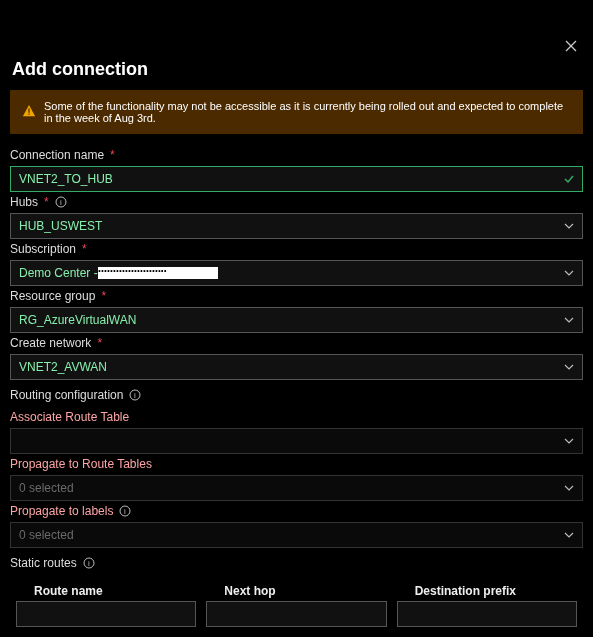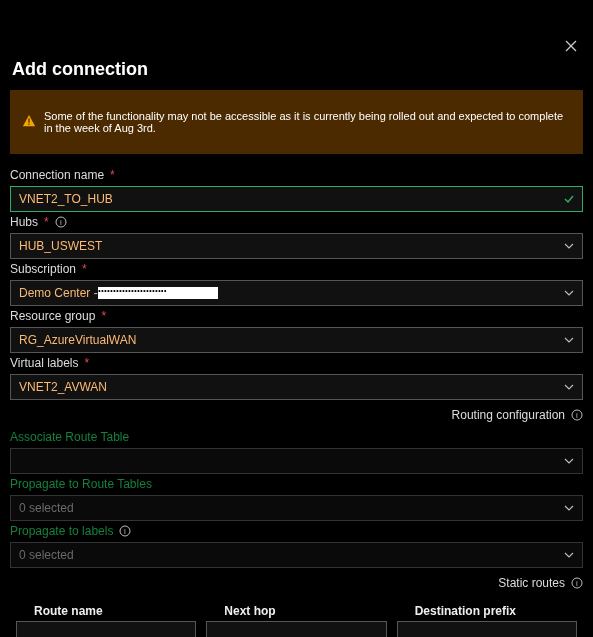--- a/index.html
+++ b/index.html
@@ -2,39 +2,39 @@
 <html><head>
 <meta charset="utf-8">
 <style>
   * { box-sizing: border-box; margin: 0; padding: 0; }
   html, body { width: 593px; height: 637px; background: #000; color: #fff; font-family: "Segoe UI", Arial, sans-serif; font-size: 12px; overflow: hidden; }
   .panel { position: relative; width: 100%; height: 100%; padding: 10px 10px 0 10px; }
   .header { display: flex; align-items: center; justify-content: space-between; padding: 2px 4px 10px 2px; }
   .header h1 { font-size: 18px; font-weight: 600; margin-top: 47px; }
   .close { width: 16px; height: 16px; cursor: pointer; display:flex; align-items:center; justify-content:center; }
   .close svg { stroke: #ccc; }
-  .warning { background: #4c2a00; border: 0; padding: 20px 12px; display: flex; align-items: center; gap: 8px; font-size: 11px; color: #fff; margin-bottom: 14px; }
+  .warning { background: #4c2a00; border: 0; padding: 10px 12px; display: flex; align-items: center; gap: 8px; font-size: 11px; color: #fff; margin-bottom: 14px; }
   .warning .tri { flex: 0 0 auto; }
   .field { margin-bottom: 3px; }
   .label-row { display: flex; align-items: center; gap: 6px; margin-bottom: 4px; }
   .label { font-size: 12px; color: #ddd; }
-  .label.muted { color: #15803d; }
+  .label.muted { color: #fca5a5; }
   .req { color: #e74856; }
   .info { width: 12px; height: 12px; display:inline-flex; align-items:center; justify-content:center; }
   .info svg circle { stroke: #bbb; fill: none; }
   .info svg text { fill: #bbb; font-size: 8px; font-family: sans-serif; }
-  .control { position: relative; width: 100%; height: 26px; background: #111; border: 1px solid #555; display: flex; align-items: center; padding: 0 26px 0 8px; font-size: 12px; color: #fdba74; }
+  .control { position: relative; width: 100%; height: 26px; background: #111; border: 1px solid #555; display: flex; align-items: center; padding: 0 26px 0 8px; font-size: 12px; color: #86efac; }
   .control.dim-text { color: #6a6a6a; }
   .control.validated { border-color: #3a6; }
   .chev, .check { position: absolute; right: 6px; top: 50%; transform: translateY(-50%); width: 14px; height: 14px; display:flex; align-items:center; justify-content:center; }
   .chev svg { stroke: #bbb; }
   .check svg { stroke: #3a6; }
   .control.dim { border-color: #333; background: #0a0a0a; align-items: center; }
   .section { margin-top: 8px; }
-  .section .label-row { margin-bottom: 4px; justify-content: flex-end; }
+  .section .label-row { margin-bottom: 4px; }
   .static-row { display: flex; gap: 10px; margin-top: 8px; }
   .static-col { flex: 1; }
   .static-head { font-size: 12px; color: #eee; margin-bottom: 3px; font-weight: 600; padding-left: 18px; }
   .static-input { height: 26px; background: #111; border: 1px solid #555; width: 100%; }
   .footer { position: absolute; left: 10px; bottom: 10px; }
   .create-btn { background: #1a6dd6; color: #fff; border: none; padding: 5px 14px; font-size: 12px; cursor: pointer; }
   .redact { display:inline-block; background:#fff; color:#000; height:12px; width:120px; position:relative; overflow:hidden; }
   .redact::after{ content:"·······················"; position:absolute; left:0; top:-3px; color:#000; letter-spacing:-1px; font-weight:bold; }
 </style>
 </head>
@@ -124,21 +124,21 @@
       <span class="chev">
         <svg width="10" height="10" viewBox="0 0 10 10">
             <polyline points="1,3 5,7 9,3" fill="none" stroke-width="1.2"></polyline>
           </svg>
       </span>
     </div>
   </div>
 
   <div class="field">
     <div class="label-row">
-      <span class="label">Virtual labels</span>
+      <span class="label">Create network</span>
       <span class="req">*</span>
     </div>
     <div class="control">
       <span>VNET2_AVWAN</span>
       <span class="chev">
         <svg width="10" height="10" viewBox="0 0 10 10">
             <polyline points="1,3 5,7 9,3" fill="none" stroke-width="1.2"></polyline>
           </svg>
       </span>
     </div>

